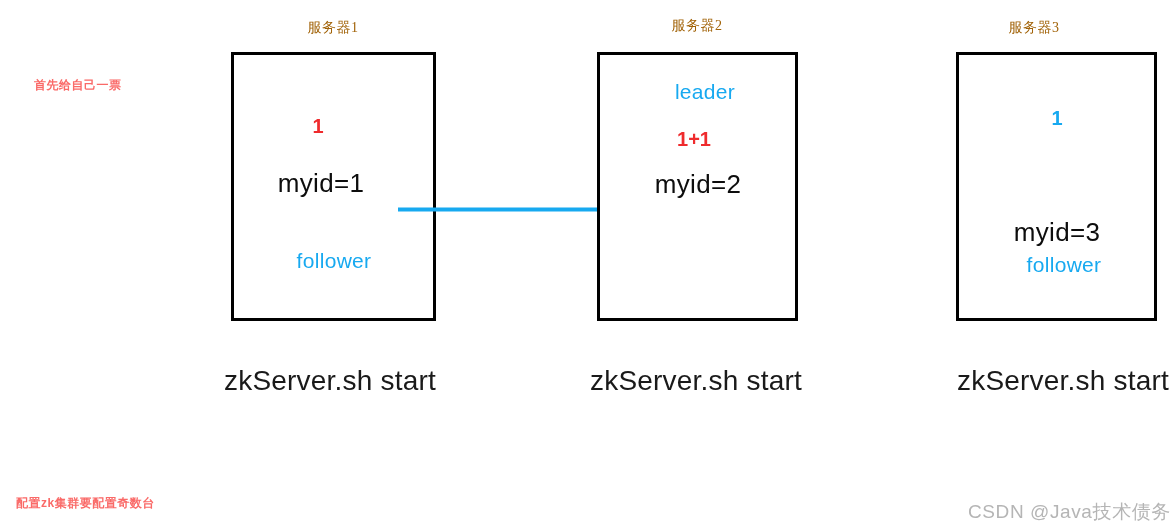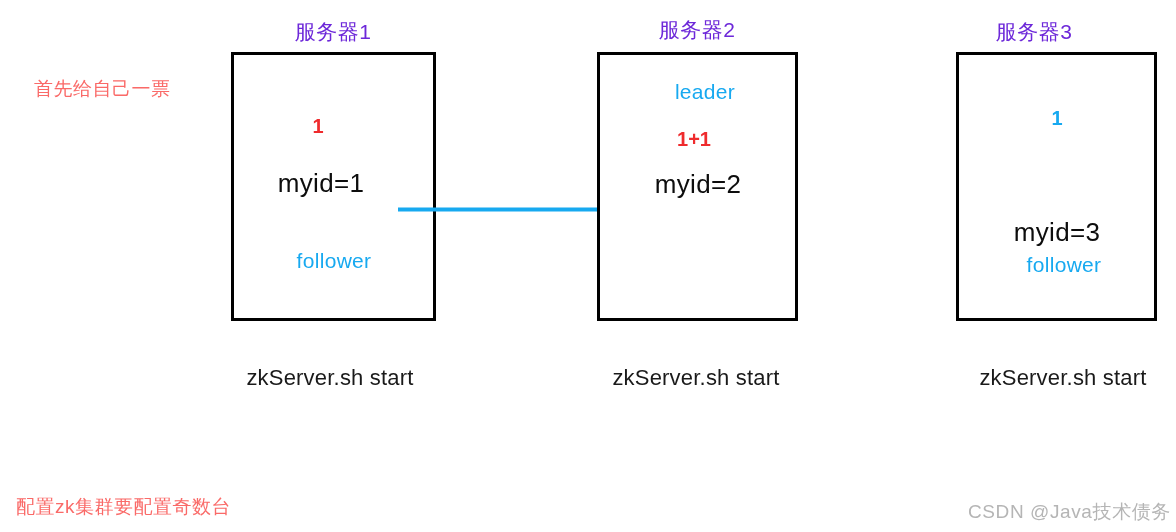--- a/index.html
+++ b/index.html
@@ -31,24 +31,25 @@
   
   .server-box {
     position: absolute;
     box-sizing: border-box;
     border: 3px solid #000000;
     background: #ffffff;
   }
 
   
   .server-title {
-    font-size: 21px;
-    color: #6d28d9;
+    font-size: 14px;
+    color: #a16207;
     font-weight: 400;
     letter-spacing: 0.5px;
+    font-family: Liberation Serif, serif;
   }
 
   
   .role-label {
     font-size: 21px;
     color: #17a9f0;
     letter-spacing: 0.3px;
   }
   .vote-red {
     font-size: 20px;
@@ -61,30 +62,30 @@
     font-weight: 600;
   }
   .myid-label {
     font-size: 26px;
     color: #0d0d0d;
     letter-spacing: 0.3px;
   }
 
   
   .cmd-label {
-    font-size: 22px;
+    font-size: 28px;
     color: #1a1a1a;
     letter-spacing: 0.2px;
   }
 
   
   .note-red {
-    font-size: 19px;
+    font-size: 12px;
     color: #fa6a68;
-    font-weight: 400;
+    font-weight: 700;
     letter-spacing: 0.5px;
   }
 
   
   .arrow-svg {
     position: absolute;
     left: 395px;
     top: 190px;
   }
 

